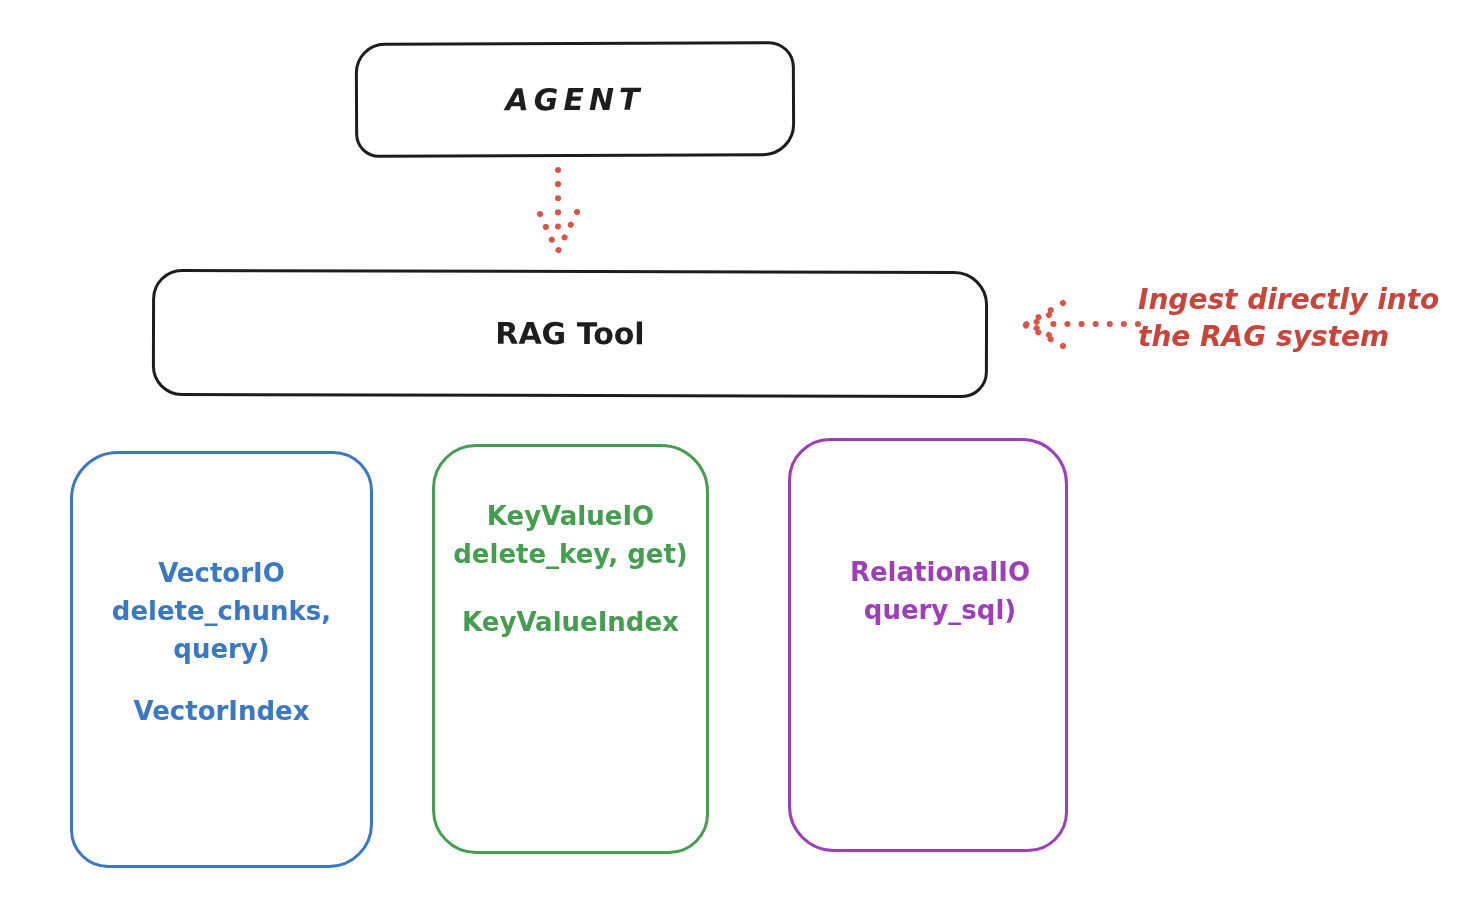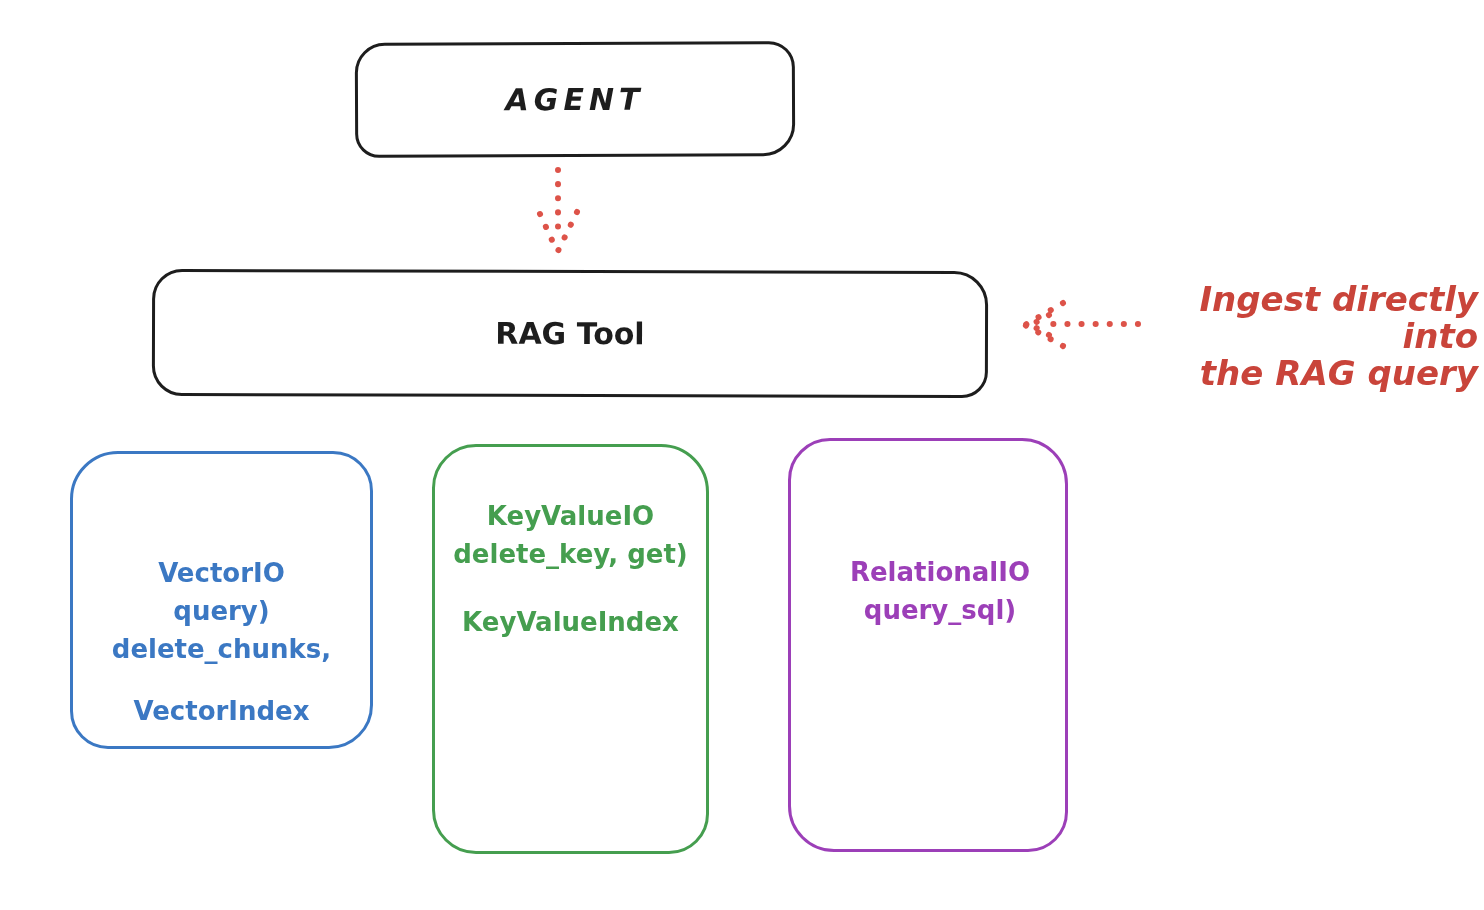--- a/index.html
+++ b/index.html
@@ -57,21 +57,21 @@
     justify-content: flex-start;
     font-size: 26px;
     font-weight: 600;
     line-height: 38px;
   }
   .storage-box .io-lines { width: 100%; }
   .storage-box .index-label { width: 100%; }
 
   .vector-box {
     left: 70px; top: 451px;
-    width: 303px; height: 298px;
+    width: 303px; height: 417px;
     border-radius: 48px 40px 44px 38px;
     border-color: var(--blue, #3b78c3);
     color: var(--blue, #3b78c3);
     padding-top: 100px;
   }
   .vector-box .index-label { margin-top: 24px; }
 
   .keyvalue-box {
     left: 432px; top: 444px;
     width: 277px; height: 410px;
@@ -91,23 +91,23 @@
     padding-top: 112px;
     padding-left: 24px;
   }
   .relational-box .index-label { margin-top: 42px; }
 
   
   .annotation {
     position: absolute;
     left: 1138px; top: 281px;
     width: 340px;
-    text-align: right;
+    text-align: left;
     color: var(--red-text, #c9443a);
-    font-size: 34px;
+    font-size: 28px;
     font-weight: bold;
     font-style: italic;
     line-height: 37px;
   }
 
   
   .arrows-layer {
     position: absolute;
     left: 0; top: 0;
     width: 1484px;
@@ -145,28 +145,28 @@
       <line class="dotted-arrow" x1="1138" y1="324" x2="1044" y2="324"></line>
       <path class="dotted-arrow" d="M1063 303 L1025 325"></path>
       <path class="dotted-arrow" d="M1063 346 L1025 325"></path>
       <path class="dotted-arrow" d="M1049 315 L1031 325"></path>
       <path class="dotted-arrow" d="M1049 335 L1031 325"></path>
     </g>
   </svg>
 
   <div class="annotation">
     <div>Ingest directly into</div>
-    <div>the RAG query</div>
+    <div>the RAG system</div>
   </div>
 
   <div class="box storage-box vector-box">
     <div class="io-lines">
       <div>VectorIO</div>
+      <div>delete_chunks,</div>
       <div>query)</div>
-      <div>delete_chunks,</div>
     </div>
     <div class="index-label">VectorIndex</div>
   </div>
 
   <div class="box storage-box keyvalue-box">
     <div class="io-lines">
       <div>KeyValueIO</div>
       <div>delete_key, get)</div>
     </div>
     <div class="index-label">KeyValueIndex</div>

